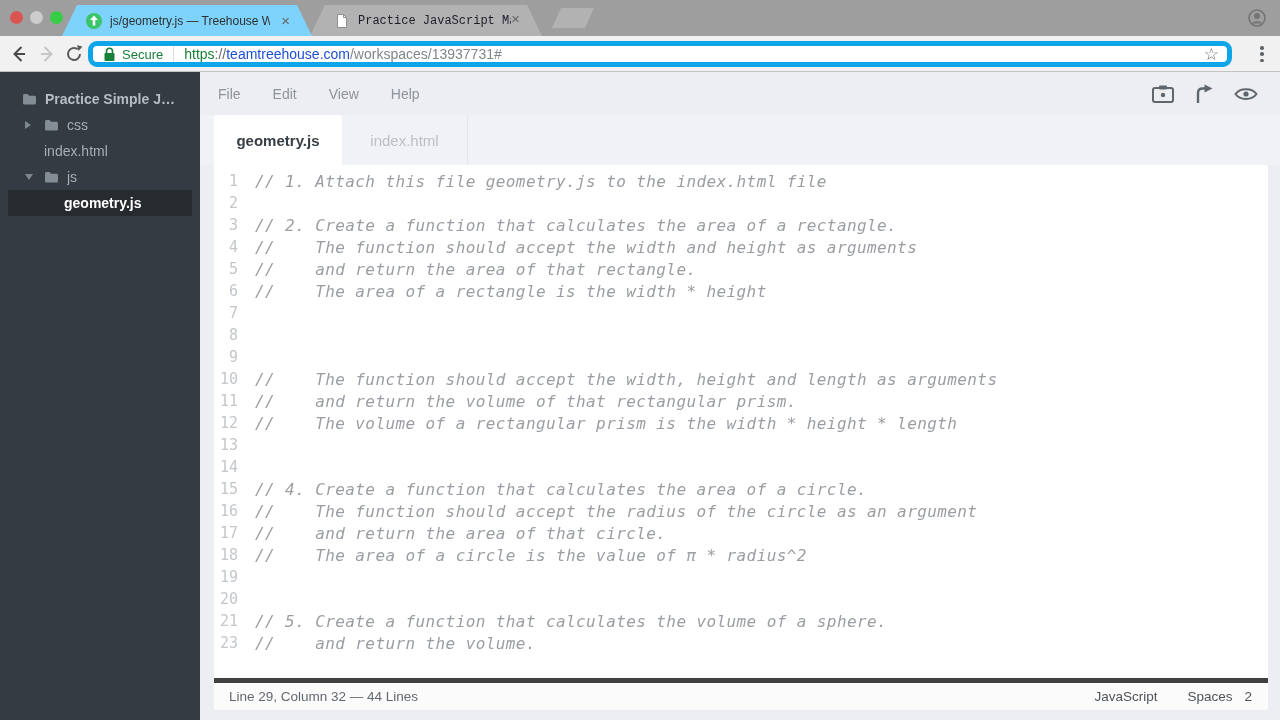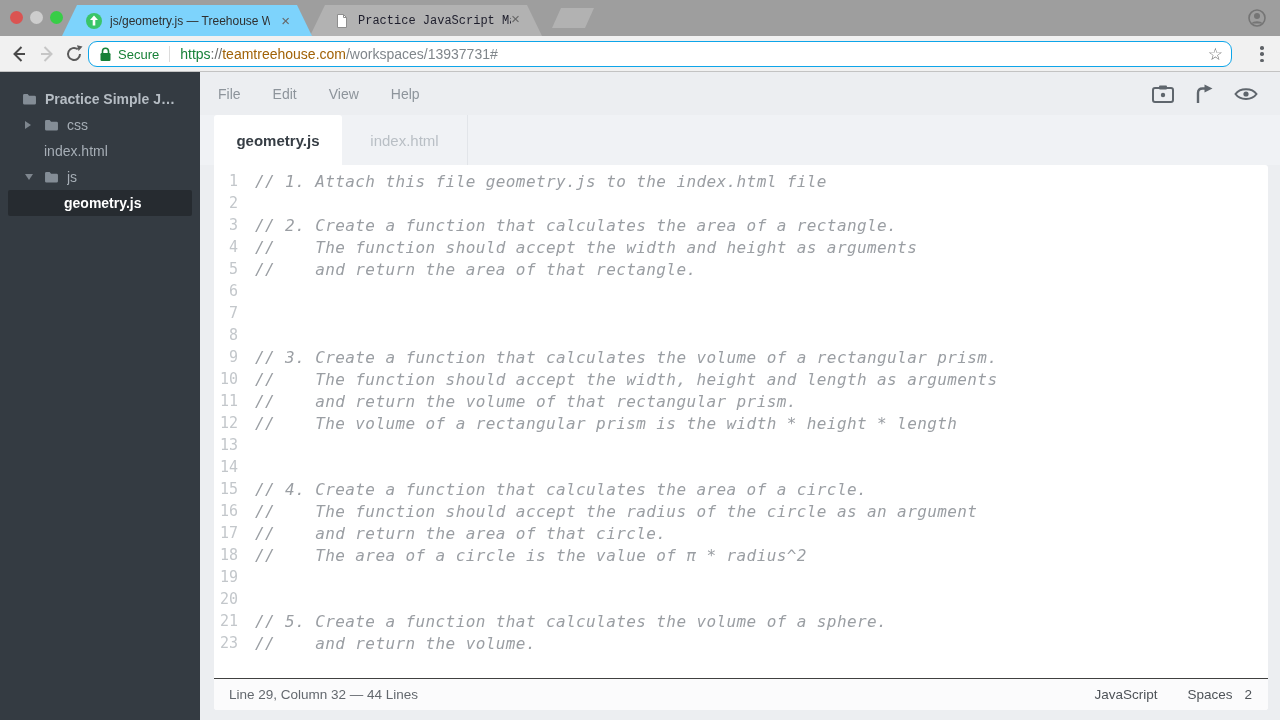--- a/index.html
+++ b/index.html
@@ -23,28 +23,28 @@
   .btab .tclose { margin-left:auto; margin-right:22px; font-size:15px; color:#666; line-height:1; cursor:default; }
   .newtab { position:absolute; left:552px; top:8px; width:42px; height:20px; background:#b2b2b2;
             clip-path:polygon(9px 0, 100% 0, calc(100% - 9px) 100%, 0 100%); }
   .profile { position:absolute; right:14px; top:9px; width:18px; height:18px; }
 
   
   .toolbar { position:absolute; top:36px; left:0; width:1280px; height:36px; background:#f1f1f1;
              border-bottom:1px solid #c3c3c3; }
   .navbtn { position:absolute; top:7px; width:22px; height:22px; }
   .urlbar { position:absolute; left:88px; top:5px; width:1144px; height:26px; background:#fff;
-            border:1px solid #0ea5e9; border-radius:9px; display:flex; align-items:center; }
+            border:5px solid #0ea5e9; border-radius:9px; display:flex; align-items:center; }
   .lock { margin-left:10px; width:13px; height:15px; }
   .secure { margin-left:6px; font-size:13px; color:#188038; font-weight:500; }
   .urldiv { margin:0 10px; width:1px; height:16px; background:#dcdcdc; }
   .url { font-size:14px; white-space:nowrap; }
   .url .scheme { color:#188038; }
   .url .sep { color:#6b6b6b; }
-  .url .domain { color:#a16207; }
+  .url .domain { color:#1d4ed8; }
   .url .path { color:#80868b; }
   .star { margin-left:auto; margin-right:8px; font-size:17px; color:#6f6f6f;
           font-family:"DejaVu Sans", sans-serif; line-height:1; }
   .dots { position:absolute; right:16px; top:10px; width:4px; height:16px; display:flex;
           flex-direction:column; justify-content:space-between; }
   .dots i { width:3.5px; height:3.5px; border-radius:50%; background:#5f6368; }
 
   
   .workspace { position:absolute; top:72px; left:0; width:1280px; height:648px; }
 
@@ -80,21 +80,21 @@
   .etab-inactive { left:142px; width:126px; color:#b9bfc5; border-right:1px solid #e2e5e9; }
 
   .panel { position:absolute; left:14px; right:12px; top:93px; bottom:10px; background:#ffffff;
            border-radius:0 3px 3px 3px; display:flex; flex-direction:column; }
   .code-area { flex:1; padding-top:5px; overflow:hidden; cursor:text; }
   .code-row { height:22px; display:flex; align-items:center; white-space:pre; }
   .lnum { width:24px; text-align:right; margin-right:17px; flex:0 0 24px;
           font:15px "DejaVu Sans Mono", monospace; color:#c3c7cb; }
   .ctext { font:italic 16px "DejaVu Sans Mono", monospace; color:#9a9ea3; letter-spacing:0.4px; }
 
-  .statusbar { height:32px; border-top:1px solid #404040; background:#fbfbfc; display:flex;
+  .statusbar { height:32px; border-top:5px solid #404040; background:#fbfbfc; display:flex;
                align-items:center; font-size:13.5px; color:#63686e; border-radius:0 0 3px 3px; }
   .sb-left { margin-left:15px; }
   .sb-right { margin-left:auto; margin-right:16px; display:flex; align-items:center; }
   .sb-lang { color:#4e5358; }
   .sb-indent { margin-left:30px; color:#4e5358; }
   .sb-size { margin-left:12px; color:#4e5358; }
 </style>
 </head>
 <body>
 
@@ -228,24 +228,24 @@
         </div>
       </div>
 
       <div class="panel">
         <div class="code-area" id="code-area">
             <div class="code-row"><span class="lnum">1</span><span class="ctext">// 1. Attach this file geometry.js to the index.html file</span></div>
             <div class="code-row"><span class="lnum">2</span><span class="ctext"></span></div>
             <div class="code-row"><span class="lnum">3</span><span class="ctext">// 2. Create a function that calculates the area of a rectangle.</span></div>
             <div class="code-row"><span class="lnum">4</span><span class="ctext">//    The function should accept the width and height as arguments</span></div>
             <div class="code-row"><span class="lnum">5</span><span class="ctext">//    and return the area of that rectangle.</span></div>
-            <div class="code-row"><span class="lnum">6</span></div>
+            <div class="code-row"><span class="lnum">6</span><span class="ctext">//    The area of a rectangle is the width * height</span></div>
             <div class="code-row"><span class="lnum">7</span><span class="ctext"></span></div>
             <div class="code-row"><span class="lnum">8</span><span class="ctext"></span></div>
-            <div class="code-row"><span class="lnum">9</span><span class="ctext">// 3. Create a function that calculates the volume of a rectangular prism.</span></div>
+            <div class="code-row"><span class="lnum">9</span></div>
             <div class="code-row"><span class="lnum">10</span><span class="ctext">//    The function should accept the width, height and length as arguments</span></div>
             <div class="code-row"><span class="lnum">11</span><span class="ctext">//    and return the volume of that rectangular prism.</span></div>
             <div class="code-row"><span class="lnum">12</span><span class="ctext">//    The volume of a rectangular prism is the width * height * length</span></div>
             <div class="code-row"><span class="lnum">13</span><span class="ctext"></span></div>
             <div class="code-row"><span class="lnum">14</span><span class="ctext"></span></div>
             <div class="code-row"><span class="lnum">15</span><span class="ctext">// 4. Create a function that calculates the area of a circle.</span></div>
             <div class="code-row"><span class="lnum">16</span><span class="ctext">//    The function should accept the radius of the circle as an argument</span></div>
             <div class="code-row"><span class="lnum">17</span><span class="ctext">//    and return the area of that circle.</span></div>
             <div class="code-row"><span class="lnum">18</span><span class="ctext">//    The area of a circle is the value of π * radius^2</span></div>
             <div class="code-row"><span class="lnum">19</span><span class="ctext"></span></div>

